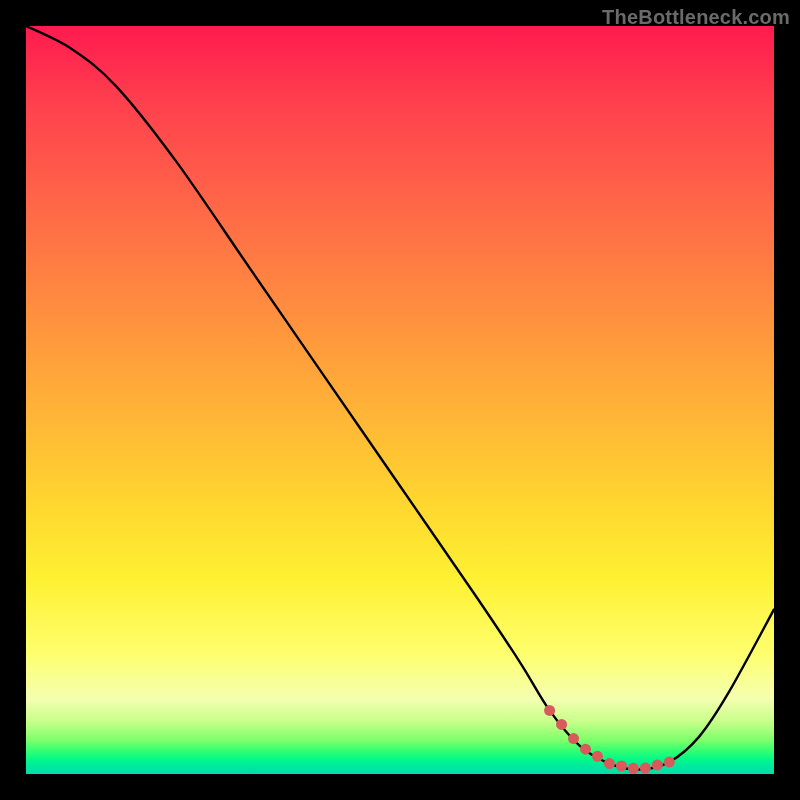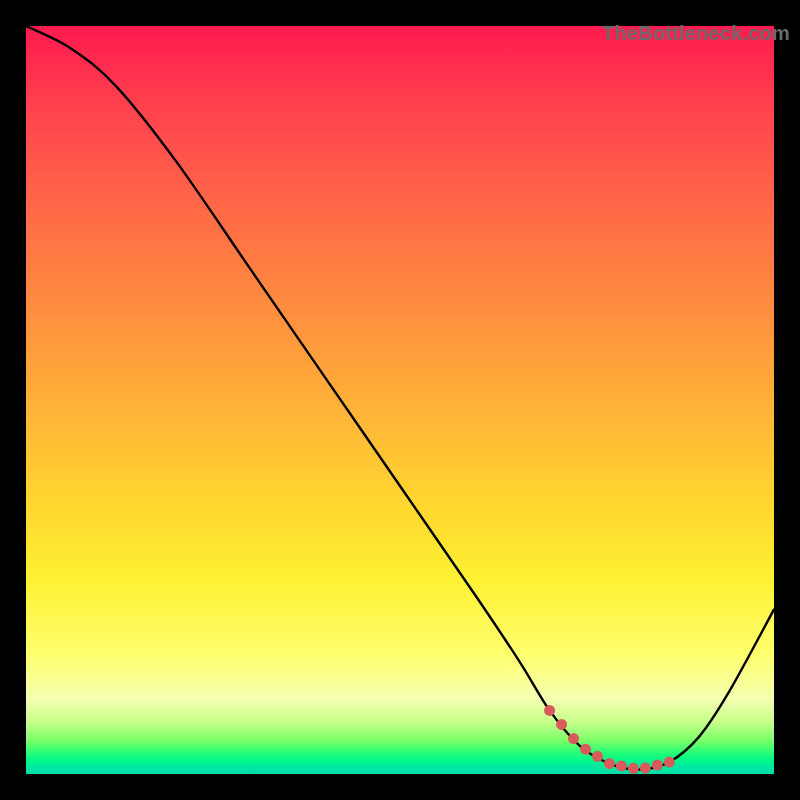--- a/index.html
+++ b/index.html
@@ -11,21 +11,21 @@
     overflow: hidden;
   }
   .container {
     position: relative;
     width: 800px;
     height: 800px;
     background: #000000;
   }
   .watermark {
     position: absolute;
-    top: 22px;
+    top: 6px;
     right: 10px;
     font-family: Arial, Helvetica, sans-serif;
     font-size: 20px;
     font-weight: bold;
     color: #6a6a6a;
     letter-spacing: 0.2px;
     z-index: 20;
   }
   .plot-area {
     position: absolute;

